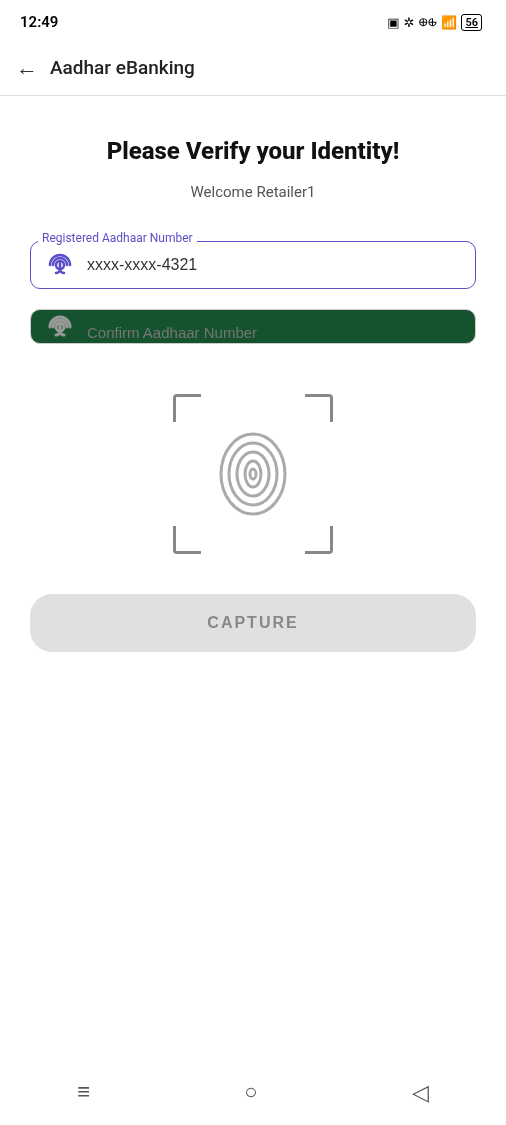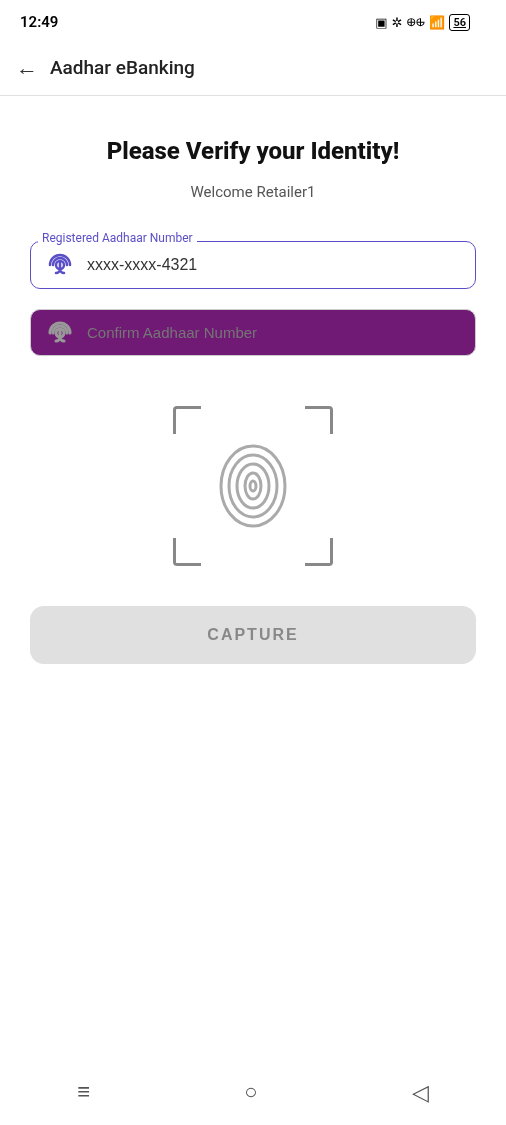--- a/index.html
+++ b/index.html
@@ -13,21 +13,21 @@
       display: flex;
       flex-direction: column;
       position: relative;
     }
 
     
     .status-bar {
       display: flex;
       justify-content: space-between;
       align-items: center;
-      padding: 10px 36px 6px 20px;
+      padding: 10px 24px 6px 20px;
       height: 40px;
     }
     .status-time {
       font-size: 15px;
       font-weight: 600;
       color: #000;
     }
     .status-icons {
       display: flex;
       align-items: center;
@@ -115,25 +115,25 @@
       font-size: 16px;
       color: #333;
       outline: none;
       background: #fff;
     }
 
     .input-field-plain {
       width: 100%;
       border: 1.5px solid #ccc;
       border-radius: 10px;
-      padding: 14px 16px 14px 56px;
+      padding: 14px 16px 2px 56px;
       font-size: 15px;
       color: #aaa;
       outline: none;
-      background: #701a75;
+      background: #14532d;
     }
 
     .input-icon {
       position: absolute;
       left: 16px;
       top: 50%;
       transform: translateY(-50%);
       width: 28px;
       height: 28px;
     }
@@ -172,21 +172,21 @@
       width: 90px;
       height: 90px;
     }
 
     
     .capture-btn {
       width: 100%;
       background: #e0e0e0;
       color: #888;
       border: none;
-      border-radius: 14px;
+      border-radius: 22px;
       padding: 20px;
       font-size: 16px;
       font-weight: 700;
       letter-spacing: 2px;
       cursor: pointer;
       margin-top: 10px;
     }
 
     
     .bottom-nav {

